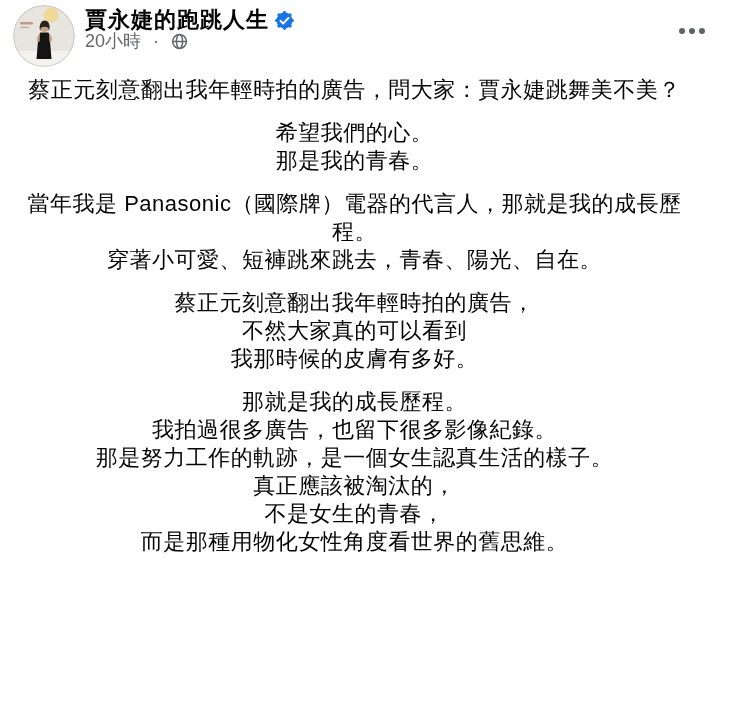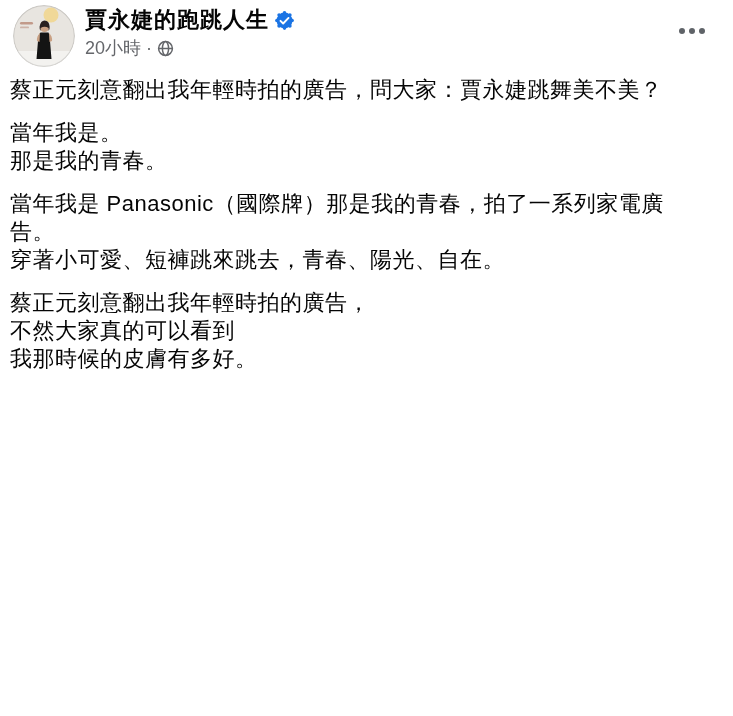--- a/index.html
+++ b/index.html
@@ -21,43 +21,43 @@
   }
   .avatar svg { display: block; }
   .hmeta { margin-left: 10px; padding-top: 3px; }
   .name-row { display: flex; align-items: center; gap: 6px; }
   .page-name {
     font-size: 22px; font-weight: 700; line-height: 1.1;
     letter-spacing: 1px; color: #050505; cursor: pointer;
   }
   .badge { width: 19px; height: 19px; display: inline-block; flex: 0 0 auto; }
   .time-row {
-    display: flex; align-items: center; gap: 5px;
-    margin-top: 7px; font-size: 18px; color: #65676B; line-height: 1;
+    display: flex; align-items: center; gap: 12px;
+    margin-top: 0; font-size: 18px; color: #65676B; line-height: 1;
   }
   .time-row .timestamp { cursor: pointer; }
   .sep { color: #65676B; }
   .globe { width: 17px; height: 17px; display: inline-block; margin-top: 1px; }
 
   .more {
     position: absolute; right: 0px; top: 17px;
     display: flex; align-items: center; gap: 4px;
     padding: 6px; border-radius: 50%; cursor: pointer;
   }
   .more .dot { width: 6px; height: 6px; border-radius: 50%; background: #5f6368; }
 
   
   .content {
     margin-top: 9px;
     font-size: 22px;
     line-height: 28px;
     letter-spacing: 0.5px;
     color: #050505;
   }
-  .para { white-space: pre-line; margin: 0 12px 15px 0; }
+  .para { white-space: pre-line; margin: 0 12px 15px 0; text-align: center; }
   .para:last-child { margin-bottom: 0; }
 </style>
 </head>
 <body style="background: rgb(255, 255, 255); color: rgb(5, 5, 5);">
 
 <div class="post">
 
   <div class="header">
 
     <div class="avatar">
@@ -118,22 +118,28 @@
 
     <div class="more" title="">
       <span class="dot"></span>
       <span class="dot"></span>
       <span class="dot"></span>
     </div>
   </div>
 
   <div class="content">
       <div class="para">蔡正元刻意翻出我年輕時拍的廣告，問大家：賈永婕跳舞美不美？</div>
-      <div class="para">當年我是。
+      <div class="para">希望我們的心。
 那是我的青春。</div>
-      <div class="para">當年我是 Panasonic（國際牌）那是我的青春，拍了一系列家電廣告。
+      <div class="para">當年我是 Panasonic（國際牌）電器的代言人，那就是我的成長歷程。
 穿著小可愛、短褲跳來跳去，青春、陽光、自在。</div>
       <div class="para">蔡正元刻意翻出我年輕時拍的廣告，
 不然大家真的可以看到
 我那時候的皮膚有多好。</div>
+      <div class="para">那就是我的成長歷程。
+我拍過很多廣告，也留下很多影像紀錄。
+那是努力工作的軌跡，是一個女生認真生活的樣子。
+真正應該被淘汰的，
+不是女生的青春，
+而是那種用物化女性角度看世界的舊思維。</div>
     </div>
 
 </div>
 
 </body></html>

